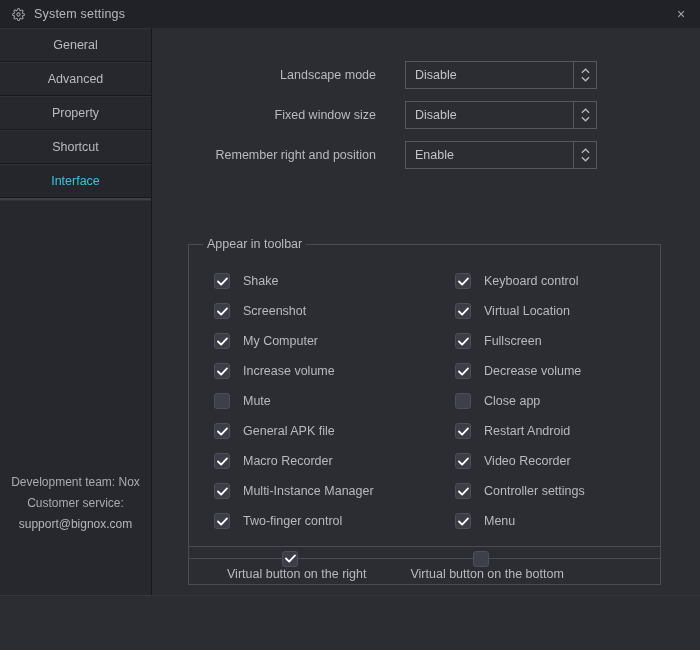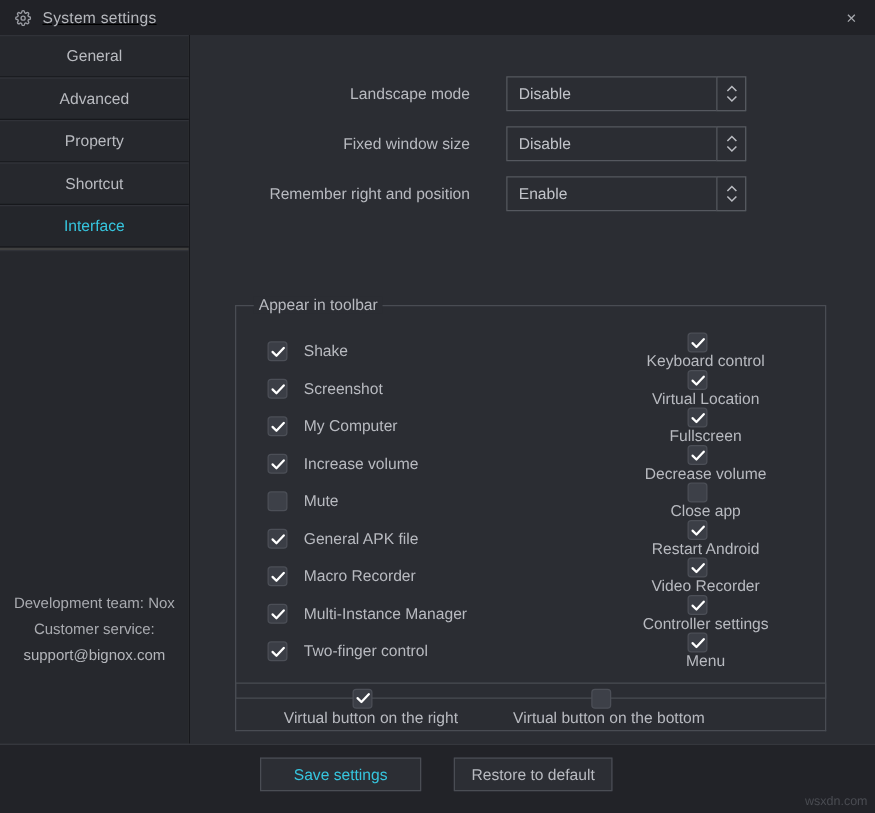--- a/index.html
+++ b/index.html
@@ -20,21 +20,20 @@
   }
 
   
   .titlebar {
     position: absolute;
     top: 0; left: 0;
     width: 700px; height: 28px;
     background: #212227;
     display: flex;
     align-items: center;
-    text-decoration: underline;
   }
   .title-gear {
     margin-left: 12px;
     width: 13px; height: 13px;
     color: #9a9ca3;
     display: flex; align-items: center; justify-content: center;
   }
   .title-gear svg { display: block; }
   .title-text {
     margin-left: 9px;
@@ -178,21 +177,21 @@
     grid-template-columns: 236px 236px;
     grid-auto-rows: 30px;
     column-gap: 0;
   }
   .cb {
     display: flex;
     align-items: center;
     padding-left: 25px;
     cursor: pointer;
   }
-  .cb-col2 { padding-left: 30px; flex-direction: column; }
+  .cb-col2 { padding-left: 30px; }
 
   .box {
     width: 16px; height: 16px;
     border-radius: 3px;
     background: #3d4048;
     border: 1px solid #4c4f57;
     display: flex;
     align-items: center;
     justify-content: center;
     flex: none;
@@ -512,19 +511,14 @@
         </div>
         <div class="cb second">
           <span class="box off"></span>
           <span class="cb-label">Virtual button on the bottom</span>
         </div>
       </div>
 
   </div>
 
   <div class="footer-divider"></div>
-  <div class="footer">
-    <button class="btn btn-save">Save settings</button>
-    <button class="btn btn-restore">Restore to default</button>
-    <span class="watermark">wsxdn.com</span>
-  </div>
 
 </div>
 
 </body></html>

